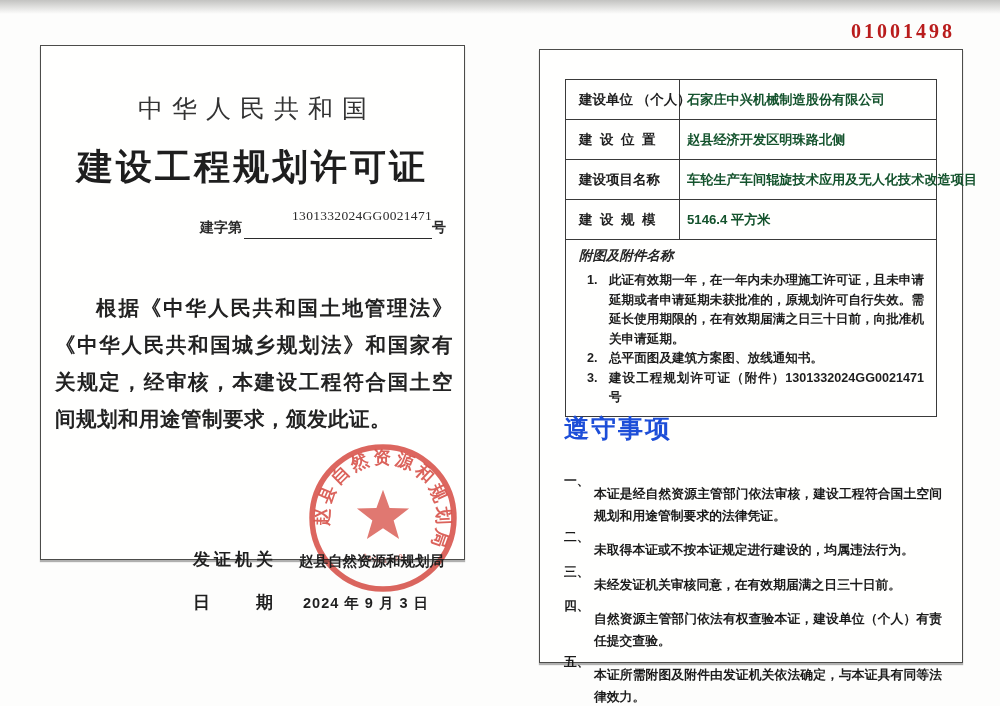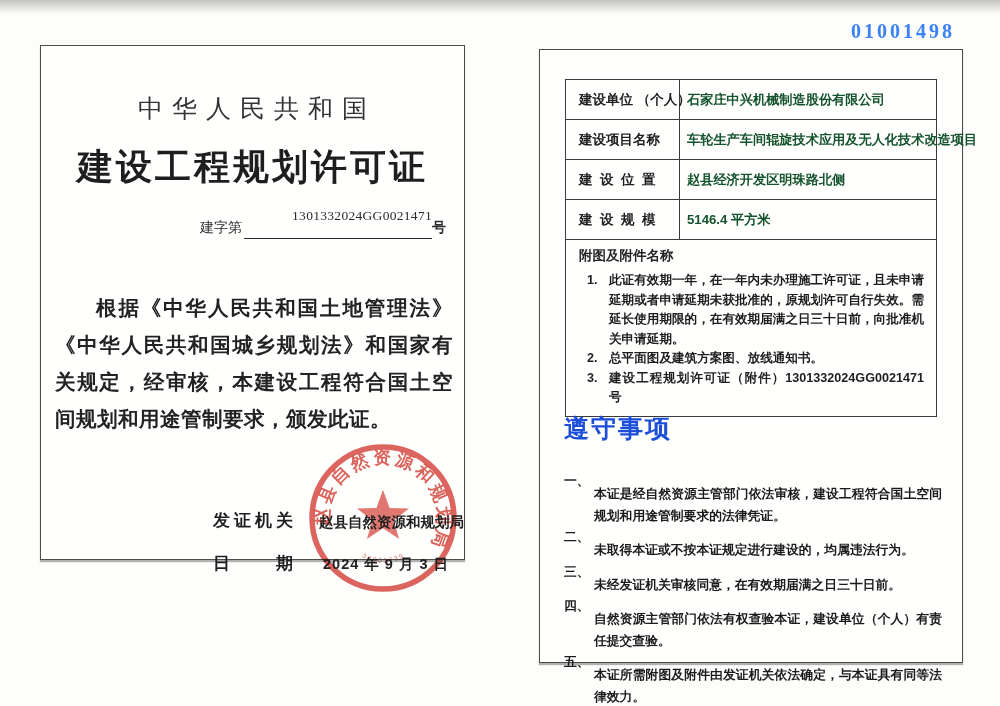--- a/index.html
+++ b/index.html
@@ -9,42 +9,42 @@
   #scan-shadow-top { position:absolute; left:0; top:0; width:1000px; height:14px;
     background:linear-gradient(#c3c3c1, rgba(255,255,255,0)); }
 
   .page { position:absolute; background:#fffffe; border:1.5px solid #4c4c4a;
           box-shadow:0 2px 1px rgba(60,60,60,.4); }
   #left-page  { left:40px;  top:45px; width:425px; height:515px; }
   #right-page { left:539px; top:49px; width:424px; height:614px; }
 
   #serial-number { position:absolute; left:851px; top:20px; width:120px;
     font-family:"Liberation Serif", serif; font-weight:700; font-size:20px;
-    letter-spacing:3px; color:#3b82f6; }
+    letter-spacing:3px; color:#b91c1c; }
 
   
   .country { position:absolute; top:46px; left:0; width:100%; text-align:center;
     font-family:"Liberation Serif", serif; font-size:25px; letter-spacing:9px;
     color:#333; text-indent:9px; }
   .cert-title { position:absolute; top:97px; left:0; width:100%; text-align:center;
     font-size:36px; font-weight:800; letter-spacing:3px; color:#1e1e1e; }
   .cert-line { position:absolute; top:162px; left:0; width:100%;
     display:flex; justify-content:flex-end; align-items:flex-end;
     padding-right:18px; font-size:14px; color:#2b2b2b; }
-  .cert-line .prefix { font-weight:400; padding-bottom:2px; }
+  .cert-line .prefix { font-weight:700; padding-bottom:2px; }
   .cert-underline { width:188px; border-bottom:1.4px solid #2b2b2b;
     text-align:right; font-family:"Liberation Serif", serif; font-size:13.5px;
     padding-bottom:14px; margin-left:2px; letter-spacing:.3px; }
   .cert-line .suffix { font-weight:700; padding-bottom:2px; }
 
   .body-text { position:absolute; top:243px; left:14px; width:398px;
     font-size:20.5px; font-weight:700; line-height:37px; letter-spacing:.5px;
     text-indent:2em; text-align:justify; color:#222; }
 
-  .issue-row { position:absolute; left:172px; display:flex; align-items:flex-start; }
+  .issue-row { position:absolute; left:152px; display:flex; align-items:flex-start;margin-top:39px; }
   .issue-label { font-size:17px; font-weight:800; letter-spacing:4px;
     color:#1f1f1f; white-space:nowrap; }
   .issue-value { font-size:14.5px; font-weight:700; color:#1f1f1f;
     white-space:nowrap; position:relative; z-index:3; }
   #issuer-row { top:463px; }
   #issuer-row .issue-value { margin-left:22px; margin-top:4px; }
   #date-row { top:506px; }
   #date-row .issue-value { margin-left:26px; margin-top:3px; letter-spacing:1px; }
 
   #seal { position:absolute; left:266px; top:396px; width:152px; height:152px;
@@ -54,21 +54,21 @@
   .cert-table { position:absolute; left:25px; top:29px; width:372px;
     border:1.3px solid #3a3a3a; }
   .t-row { display:grid; grid-template-columns:114px 1fr; height:40px;
     border-bottom:1.1px solid #3a3a3a; }
   .t-label { border-right:1.1px solid #3a3a3a; display:flex; align-items:center;
     padding-left:13px; font-size:13.5px; font-weight:800; color:#1e1e1e;
     white-space:pre; }
   .t-value { display:flex; align-items:center; padding-left:7px;
     font-size:13.2px; font-weight:700; color:#14532d; white-space:nowrap; }
   .att-cell { min-height:125px; padding:7px 12px 8px 13px; }
-  .att-label { font-size:13.5px; font-weight:800; margin-bottom:6px; }
+  .att-label { font-size:13.5px; font-weight:800; margin-bottom:6px;font-style:italic; }
   .att-items { padding-left:8px; }
   .att-item { display:flex; font-size:12.6px; font-weight:700; line-height:19.5px;
     color:#1e1e1e; }
   .att-num { flex:none; width:22px; }
   .att-text { flex:1; text-align:justify; }
 
   .notice-title { position:absolute; left:24px; top:362px; font-size:25px;
     font-weight:800; letter-spacing:2px; color:#1d4ed8; }
   .notice-list { position:absolute; left:24px; top:420px; width:378px; }
   .notice-item { display:flex; font-size:12.8px; font-weight:700;
@@ -121,26 +121,26 @@
     </svg>
   </div>
 
   <div class="page" id="right-page">
     <div class="cert-table">
       <div class="t-row">
         <div class="t-label">建设单位 （个人）</div>
         <div class="t-value">石家庄中兴机械制造股份有限公司</div>
       </div>
       <div class="t-row">
+        <div class="t-label">建  设  位  置</div>
+        <div class="t-value">赵县经济开发区明珠路北侧</div>
+      </div>
+      <div class="t-row">
         <div class="t-label">建设项目名称</div>
         <div class="t-value">车轮生产车间辊旋技术应用及无人化技术改造项目</div>
-      </div>
-      <div class="t-row">
-        <div class="t-label">建  设  位  置</div>
-        <div class="t-value">赵县经济开发区明珠路北侧</div>
       </div>
       <div class="t-row">
         <div class="t-label">建  设  规  模</div>
         <div class="t-value">5146.4 平方米</div>
       </div>
       <div class="att-cell">
         <div class="att-label">附图及附件名称</div>
         <div class="att-items">
           <div class="att-item">
             <span class="att-num">1.</span>

